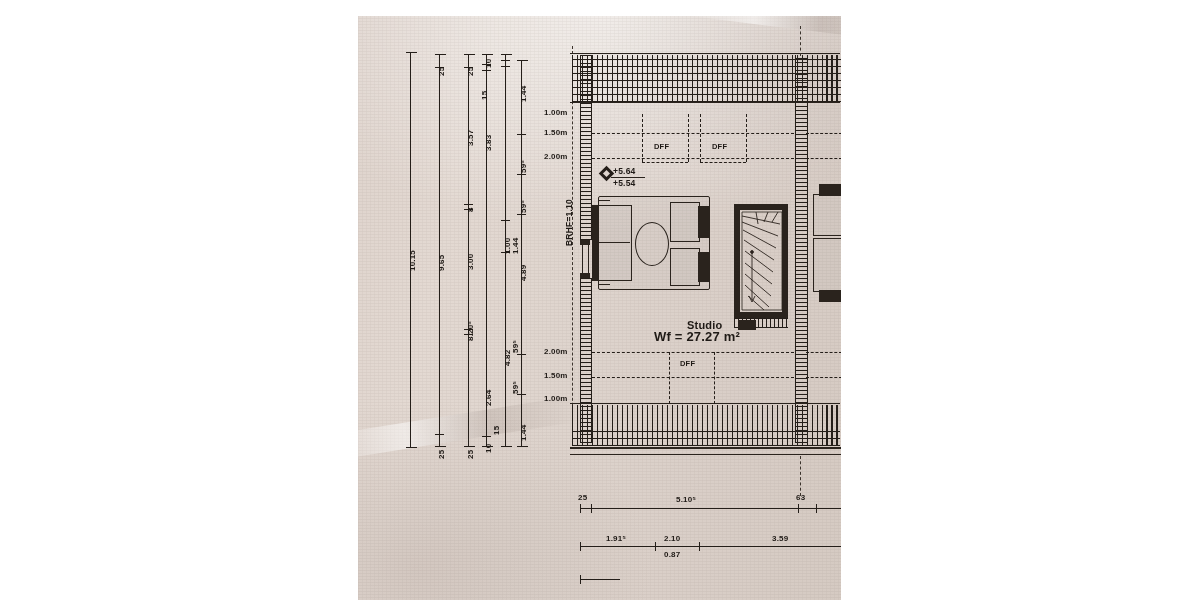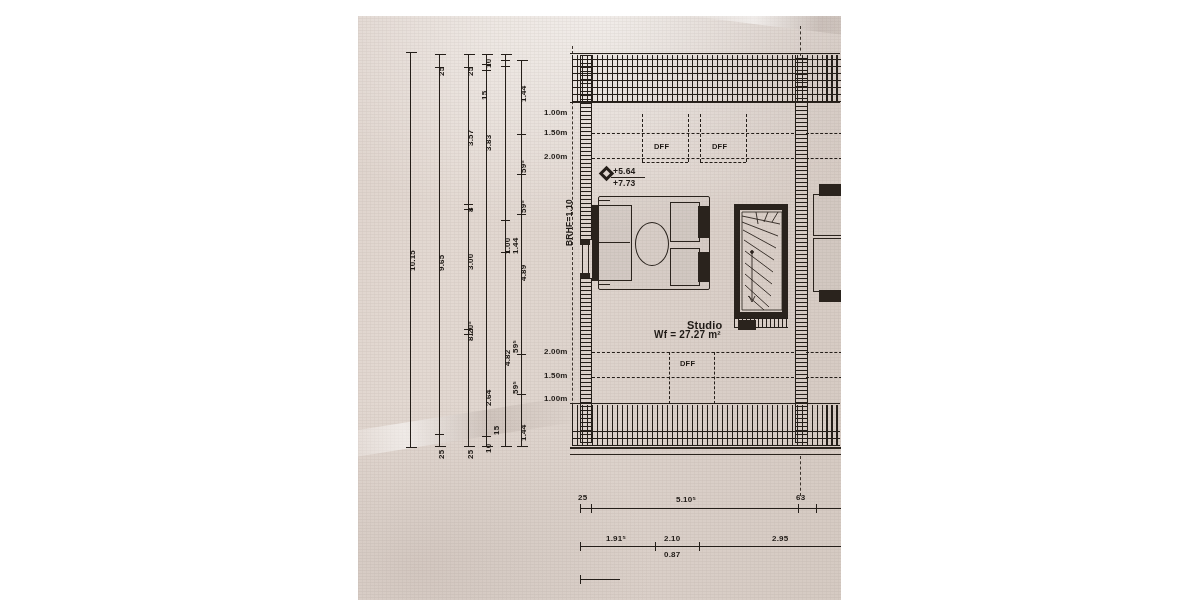--- a/index.html
+++ b/index.html
@@ -176,21 +176,21 @@
     <div class="dash dashH" style="left:234px;top:336px;width:202px;"></div>
     <div class="dash dashH" style="left:234px;top:361px;width:202px;"></div>
     <div class="dash dashV" style="left:311px;top:336px;height:52px;"></div>
     <div class="dash dashV" style="left:356px;top:336px;height:52px;"></div>
     <div class="lbl" style="left:322px;top:343px;font-size:7.5px;">DFF</div>
 
     <div style="position:absolute;left:243px;top:152px;width:11px;height:11px;background:#241e19;transform:rotate(45deg);"></div>
     <div style="position:absolute;left:246px;top:155px;width:5px;height:5px;background:#ded4cd;transform:rotate(45deg);"></div>
     <div class="lbl" style="left:255px;top:150px;font-size:8.5px;">+5.64</div>
     <div class="thin" style="left:253px;top:161px;width:34px;height:1.1px;"></div>
-    <div class="lbl" style="left:255px;top:162px;font-size:8.5px;">+7.73</div>
+    <div class="lbl" style="left:255px;top:162px;font-size:8.5px;">+5.54</div>
 
     <div class="furn" style="left:240px;top:180px;width:110px;height:92px;border-radius:2px;"></div>
     <div class="furn" style="left:238px;top:189px;width:34px;height:74px;"></div>
     <div class="thin" style="left:238px;top:226px;width:34px;height:1.1px;"></div>
     <div class="thin" style="left:234px;top:189px;width:4px;height:74px;border:1px solid #2a231d;"></div>
     <div class="furn" style="left:312px;top:186px;width:28px;height:38px;"></div>
     <div class="furn" style="left:312px;top:232px;width:28px;height:36px;"></div>
     <div class="thin" style="left:340px;top:190px;width:10px;height:30px;border:1px solid #2a231d;"></div>
     <div class="thin" style="left:340px;top:236px;width:10px;height:28px;border:1px solid #2a231d;"></div>
     <div class="oval" style="left:277px;top:206px;width:32px;height:42px;"></div>
@@ -229,39 +229,39 @@
     <div class="thin" style="left:461px;top:168px;width:20px;height:10px;border:1px solid #2a231d;"></div>
     <div class="thin" style="left:461px;top:274px;width:20px;height:10px;border:1px solid #2a231d;"></div>
     <div class="dash dashH" style="left:448px;top:117px;width:36px;"></div>
     <div class="dash dashH" style="left:448px;top:142px;width:36px;"></div>
     <div class="dash dashH" style="left:448px;top:336px;width:36px;"></div>
     <div class="dash dashH" style="left:448px;top:361px;width:36px;"></div>
     <div class="roofhatch cross" style="left:468px;top:39px;width:16px;height:47px;"></div>
     <div class="roofhatch" style="left:468px;top:389px;width:16px;height:41px;"></div>
 
     <div class="lbl" style="left:296px;top:303px;font-size:11px;padding-left:33px;">Studio</div>
-    <div class="lbl" style="left:296px;top:313px;font-size:10px;text-align:right;">Wf = 27.27 m²</div>
+    <div class="lbl" style="left:296px;top:313px;font-size:13px;text-align:right;">Wf = 27.27 m²</div>
 
     <div class="centerline" style="left:442px;top:10px;height:30px;"></div>
     <div class="centerline" style="left:442px;top:440px;height:40px;"></div>
 
     <div class="hdim" style="left:222px;top:492px;width:262px;"></div>
     <div class="vtick" style="left:222px;top:488px;"></div>
     <div class="vtick" style="left:233px;top:488px;"></div>
     <div class="vtick" style="left:440px;top:488px;"></div>
     <div class="vtick" style="left:458px;top:488px;"></div>
     <div class="lbl" style="left:220px;top:477px;">25</div>
     <div class="lbl" style="left:318px;top:479px;">5.10⁵</div>
     <div class="lbl" style="left:438px;top:477px;">63</div>
 
     <div class="hdim" style="left:222px;top:530px;width:262px;"></div>
     <div class="vtick" style="left:222px;top:526px;"></div>
     <div class="vtick" style="left:297px;top:526px;"></div>
     <div class="vtick" style="left:341px;top:526px;"></div>
     <div class="lbl" style="left:248px;top:518px;">1.91⁵</div>
     <div class="lbl" style="left:306px;top:518px;">2.10</div>
     <div class="lbl" style="left:306px;top:534px;">0.87</div>
-    <div class="lbl" style="left:414px;top:518px;">2.95</div>
+    <div class="lbl" style="left:414px;top:518px;">3.59</div>
     <div class="hdim" style="left:222px;top:563px;width:40px;"></div>
     <div class="vtick" style="left:222px;top:559px;"></div>
   </div>
 
 </div>
 
 </body></html>

